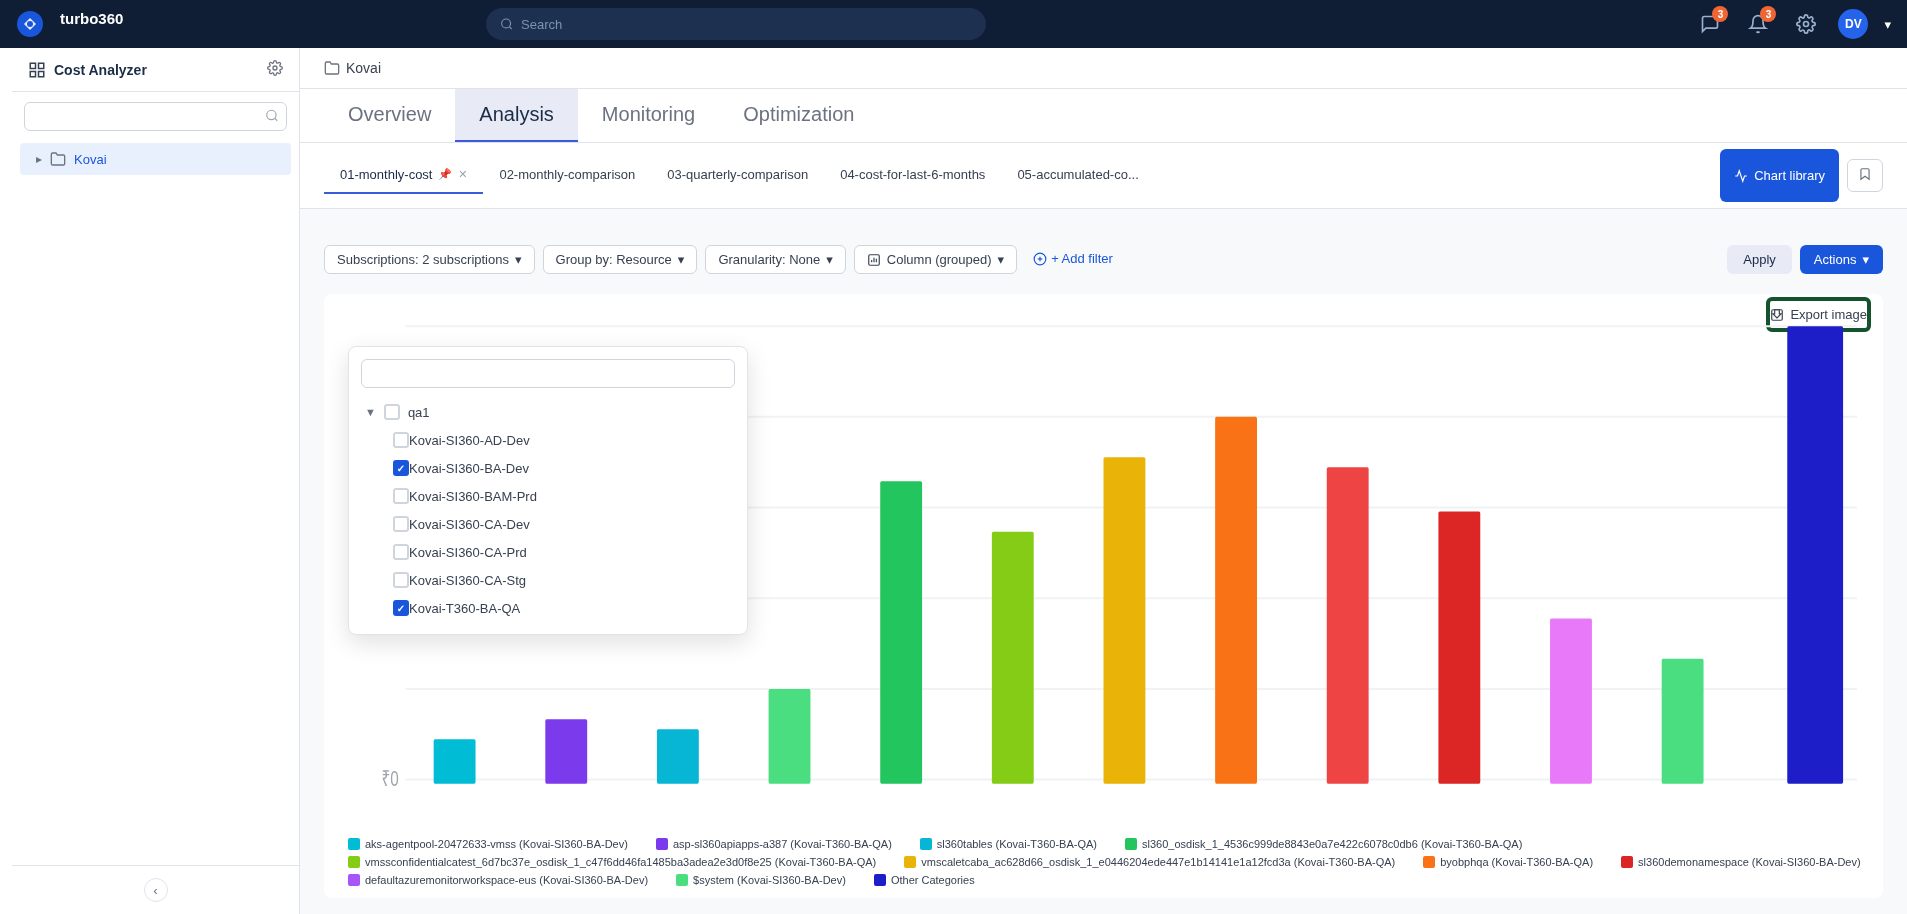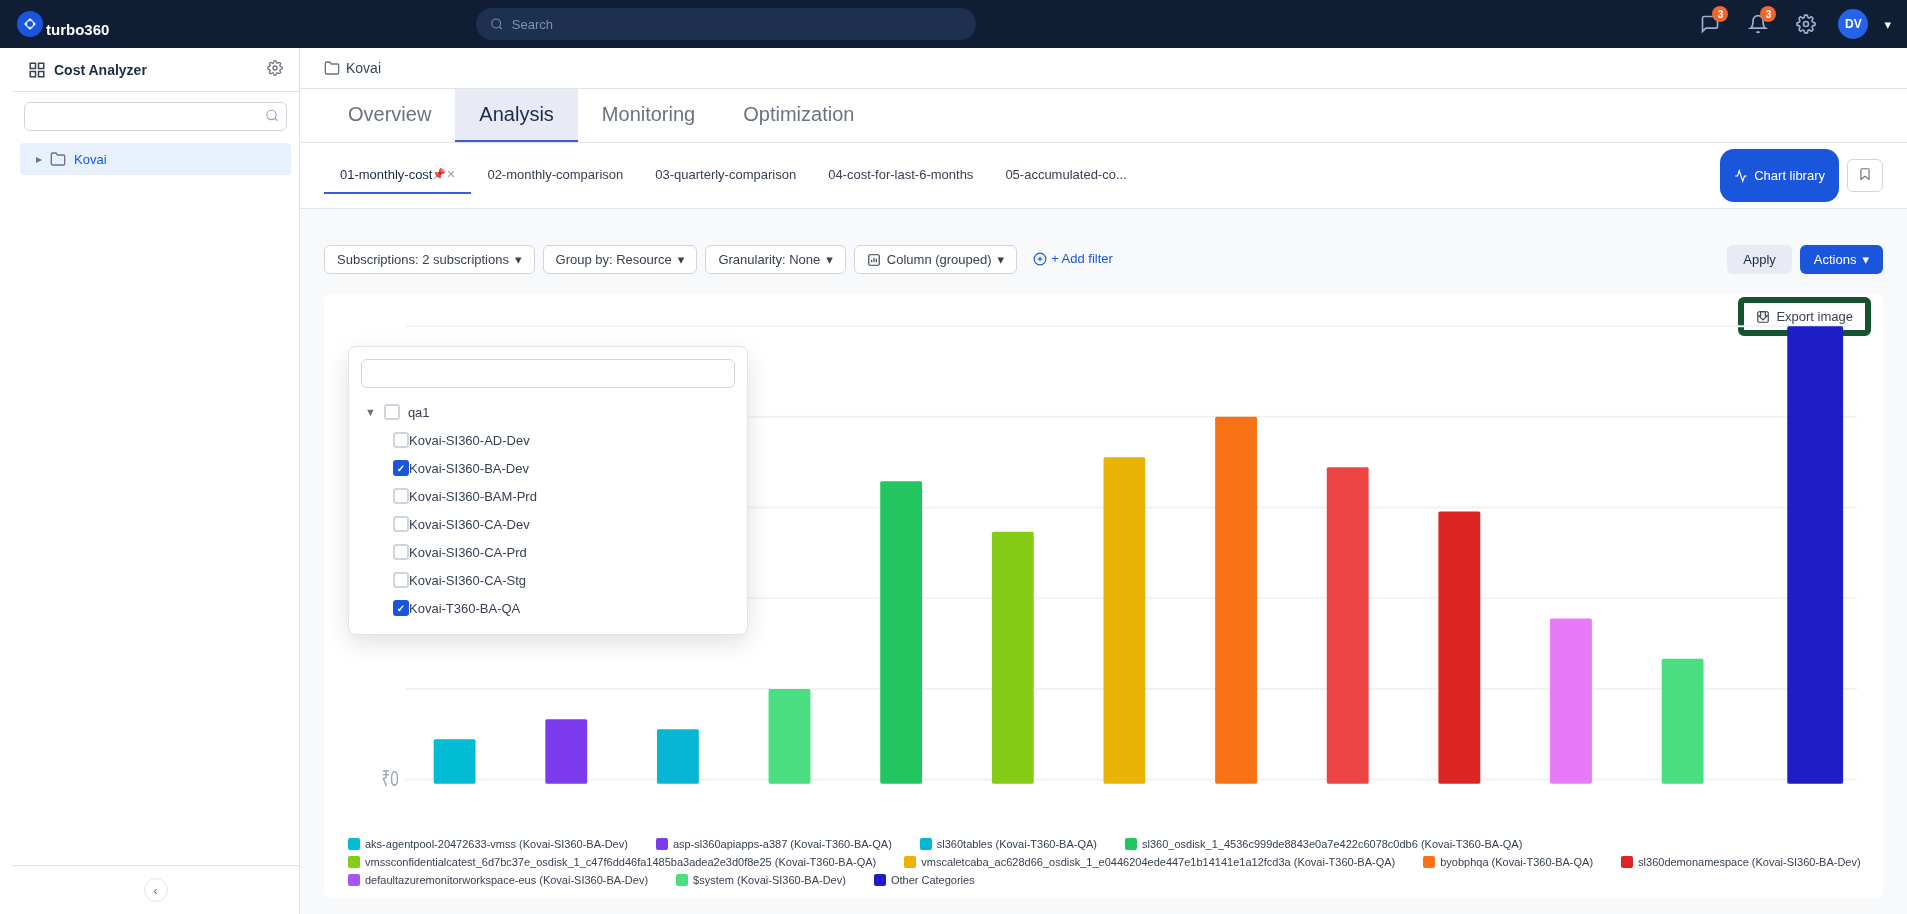--- a/index.html
+++ b/index.html
@@ -2,21 +2,21 @@
 <html><head>
   <meta charset="utf-8">
   <style>
     * { box-sizing: border-box; margin: 0; padding: 0; }
     body { font-family: -apple-system, BlinkMacSystemFont, 'Segoe UI', sans-serif; font-size: 13px; background: #f0f2f5; overflow: hidden; }
 
     
     .top-nav {
       display: flex; align-items: center; background: #0f1d35; height: 48px; padding: 0 16px; gap: 16px;
     }
-    .top-nav .logo { display: flex; align-items: flex-end; gap: 2px; color: white; font-weight: 700; font-size: 15px; flex-shrink: 0; }
+    .top-nav .logo { display: flex; align-items: flex-start; gap: 16px; color: white; font-weight: 700; font-size: 15px; flex-shrink: 0; }
     .logo-icon { width: 28px; height: 28px; }
     .search-bar {
       flex: 1; max-width: 500px; margin: 0 auto;
       display: flex; align-items: center; background: #1e3050; border-radius: 20px; padding: 0 14px; height: 32px; gap: 8px;
     }
     .search-bar input { background: none; border: none; outline: none; color: #9ab0cc; width: 100%; font-size: 13px; }
     .search-bar input::placeholder { color: #7a93ae; }
     .nav-icons { display: flex; align-items: center; gap: 16px; margin-left: auto; }
     .nav-icon-btn { position: relative; color: #9ab0cc; cursor: pointer; display: flex; align-items: center; justify-content: center; width: 32px; height: 32px; }
     .badge { position: absolute; top: -2px; right: -2px; background: #e63; color: white; border-radius: 50%; width: 16px; height: 16px; font-size: 10px; display: flex; align-items: center; justify-content: center; font-weight: bold; }
@@ -44,25 +44,25 @@
     .content-header { background: white; padding: 12px 24px; border-bottom: 1px solid #e0e4ea; display: flex; align-items: center; gap: 8px; }
     .content-header .folder-path { color: #374151; font-size: 14px; display: flex; align-items: center; gap: 6px; }
 
     
     .tabs-bar { background: white; display: flex; border-bottom: 1px solid #e0e4ea; padding: 0 24px; }
     .tab { padding: 14px 24px; font-size: 20px; color: #6b7280; cursor: pointer; border-bottom: 2px solid transparent; white-space: nowrap; }
     .tab.active { background: #e8eaf6; color: #1a2c47; font-weight: 500; border-bottom: 2px solid #3b5bdb; }
 
     
     .inner-content { flex: 1; overflow: hidden; display: flex; flex-direction: column; padding: 16px 24px; gap: 12px; }
-    .subtab { padding: 10px 16px; font-size: 13px; color: #374151; cursor: pointer; border-bottom: 2px solid transparent; white-space: nowrap; display: flex; align-items: center; gap: 0; justify-content: center; }
+    .subtab { padding: 10px 16px; font-size: 13px; color: #374151; cursor: pointer; border-bottom: 2px solid transparent; white-space: nowrap; display: flex; align-items: center; gap: 6px; justify-content: center; }
     .subtab.active { color: #1a2c47; border-bottom: 2px solid #3b5bdb; font-weight: 500; }
     .subtab-close { color: #9ca3af; font-size: 11px; cursor: pointer; }
     .subtab-pin { color: #9ca3af; font-size: 11px; }
-    .btn-chart-library { background: #1a56db; color: white; border: none; border-radius: 14px; padding: 19px 14px; font-size: 13px; cursor: pointer; display: flex; align-items: center; gap: 6px; font-weight: 500; margin-left: 24px; }
+    .btn-chart-library { background: #1a56db; color: white; border: none; border-radius: 6px; padding: 19px 14px; font-size: 13px; cursor: pointer; display: flex; align-items: center; gap: 6px; font-weight: 500; margin-left: 24px; }
     .btn-icon-only { background: none; border: 1px solid #d0d5dd; border-radius: 6px; padding: 7px 10px; cursor: pointer; color: #6b7280; }
 
     
     .filters-row { display: flex; align-items: flex-start; gap: 8px; flex-wrap: wrap; padding-top: 12px; }
     .filter-btn { background: white; border: 1px solid #d0d5dd; border-radius: 6px; padding: 6px 12px; font-size: 13px; cursor: pointer; display: flex; align-items: center; gap: 6px; color: #374151; }
     .add-filter-btn { background: none; border: none; color: #1a56db; font-size: 13px; cursor: pointer; display: flex; align-items: center; gap: 4px; padding: 6px 8px; }
     .btn-apply { background: #e8eaf6; color: #1a2c47; border: none; border-radius: 6px; padding: 7px 16px; font-size: 13px; cursor: pointer; font-weight: 500; }
     .btn-actions { background: #1a56db; color: white; border: none; border-radius: 6px; padding: 7px 14px; font-size: 13px; cursor: pointer; display: flex; align-items: center; gap: 6px; font-weight: 500; }
 
     
@@ -76,21 +76,21 @@
     .dd-group-header { display: flex; align-items: center; gap: 8px; padding: 6px 4px; cursor: pointer; }
     .dd-item { display: flex; align-items: center; padding: 6px 4px 6px 32px; cursor: pointer; }
     .dd-checkbox { width: 16px; height: 16px; border: 2px solid #d0d5dd; border-radius: 3px; flex-shrink: 0; display: flex; align-items: center; justify-content: center; }
     .dd-checkbox.checked { background: #1a56db; border-color: #1a56db; }
     .dd-checkbox.checked::after { content: '✓'; color: white; font-size: 10px; font-weight: bold; }
     .dd-chevron { color: #6b7280; font-size: 11px; }
     .dd-label { font-size: 13px; color: #374151; }
 
     
     .chart-area { flex: 1; background: white; border-radius: 8px; position: relative; padding: 12px; display: flex; flex-direction: column; min-height: 0; }
-    .export-btn { position: absolute; top: 3px; right: 12px; background: white; border: 6px solid #14532d; border-radius: 6px; padding: 6px 12px; font-size: 13px; cursor: pointer; color: #374151; display: flex; align-items: center; gap: 6px; }
+    .export-btn { position: absolute; top: 3px; right: 12px; background: white; border: 4px solid #14532d; border-radius: 6px; padding: 6px 0; font-size: 13px; cursor: pointer; color: #374151; display: flex; align-items: center; gap: 6px; }
     .chart-inner { flex: 1; display: flex; flex-direction: column; min-height: 0; }
     .chart-legend { display: flex; flex-wrap: wrap; gap: 6px 16px; padding: 8px 0 0; font-size: 11px; color: #374151; }
     .legend-item { display: flex; align-items: center; gap: 5px; margin-left: 12px; }
     .legend-dot { width: 12px; height: 12px; border-radius: 2px; flex-shrink: 0; }
   </style>
 </head>
 <body>
 
 <nav class="top-nav">
   <div class="logo">

